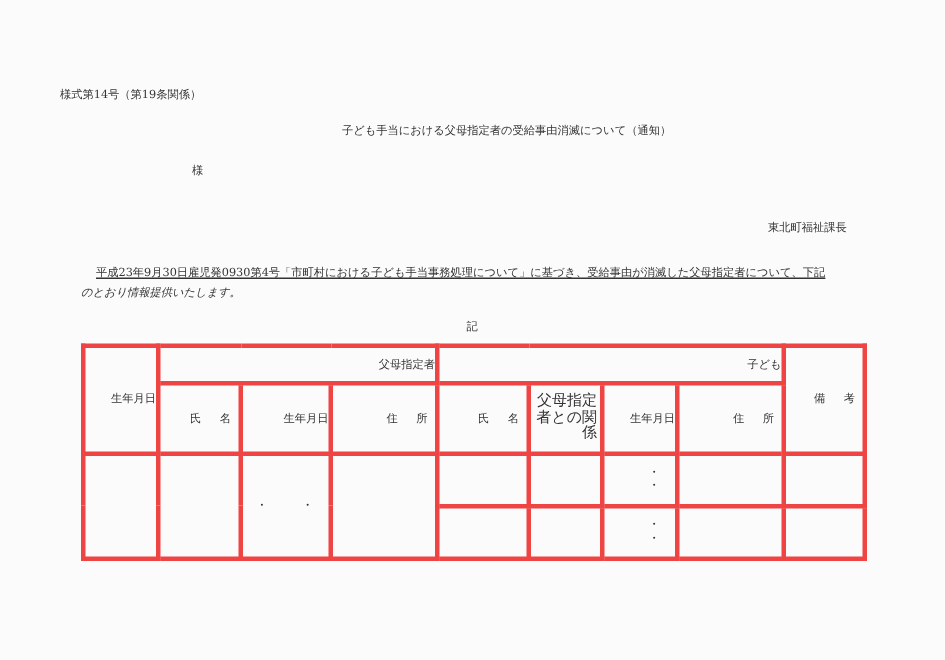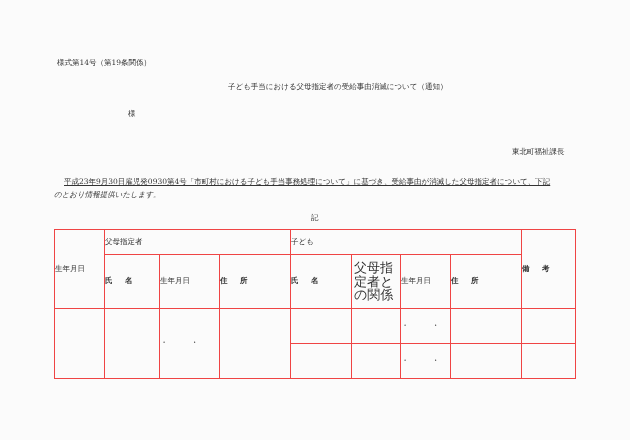--- a/index.html
+++ b/index.html
@@ -2,39 +2,39 @@
 <html><head>
 <meta charset="utf-8">
 <style>
   html, body { margin: 0; padding: 0; }
   body {
     width: 630px; height: 440px; background: #fbfbfb; position: relative;
     font-family: "DejaVu Serif", "Liberation Serif", serif; color: #333;
     overflow: hidden;
   }
   .t { position: absolute; font-size: 7.5px; white-space: nowrap; line-height: 1; }
-  #form-no { left: 57px; top: 59px; }
+  #form-no { left: 40px; top: 59px; }
   #title { left: 203px; top: 83px; margin-left: 25px; }
   #addressee { left: 128px; top: 110px; }
   #sender { left: 512px; top: 148px; }
   #body1 { left: 64px; top: 178px; text-decoration: underline; }
   #body2 { left: 54px; top: 191px; font-style: italic; }
   #ki { left: 311px; top: 214px; }
 
   table.grid {
     position: absolute; left: 54px; top: 229px;
     border-collapse: collapse; table-layout: fixed;
     font-size: 7.5px; color: #333;
   }
   table.grid td {
-    border: 1px solid #ef4444; text-align: left; vertical-align: middle;
+    border: 3px solid #ef4444; text-align: right; vertical-align: middle;
     padding: 0; line-height: 1.1;
   }
   .dots { letter-spacing: 10px; font-size: 8px; }
-  .sp { letter-spacing: 5px; font-weight: bold; }
+  .sp { letter-spacing: 5px; }
 </style>
 </head>
 <body>
 
 <div class="t" id="form-no">様式第14号（第19条関係）</div>
 <div class="t" id="title">子ども手当における父母指定者の受給事由消滅について（通知）</div>
 <div class="t" id="addressee">様</div>
 <div class="t" id="sender">東北町福祉課長</div>
 <div class="t" id="body1">平成23年9月30日雇児発0930第4号「市町村における子ども手当事務処理について」に基づき、受給事由が消滅した父母指定者について、下記</div>
 <div class="t" id="body2">のとおり情報提供いたします。</div>
@@ -57,21 +57,21 @@
     <td rowspan="2">生年月日</td>
     <td colspan="3">父母指定者</td>
     <td colspan="4">子ども</td>
     <td rowspan="2" class="sp">備 考</td>
   </tr>
   <tr style="height:23px">
     <td class="sp">氏 名</td>
     <td>生年月日</td>
     <td class="sp">住 所</td>
     <td class="sp">氏 名</td>
-    <td style="font-size:13px;padding:6px 2px;white-space:normal;line-height:1.05">父母指定者との関係</td>
+    <td style="font-size:10px;padding:6px 2px;white-space:normal;line-height:1.05">父母指定者との関係</td>
     <td>生年月日</td>
     <td class="sp">住 所</td>
   </tr>
   <tr style="height:35px">
     <td rowspan="2"></td>
     <td rowspan="2"></td>
     <td rowspan="2" class="dots">・ ・</td>
     <td rowspan="2"></td>
     <td></td>
     <td></td>

